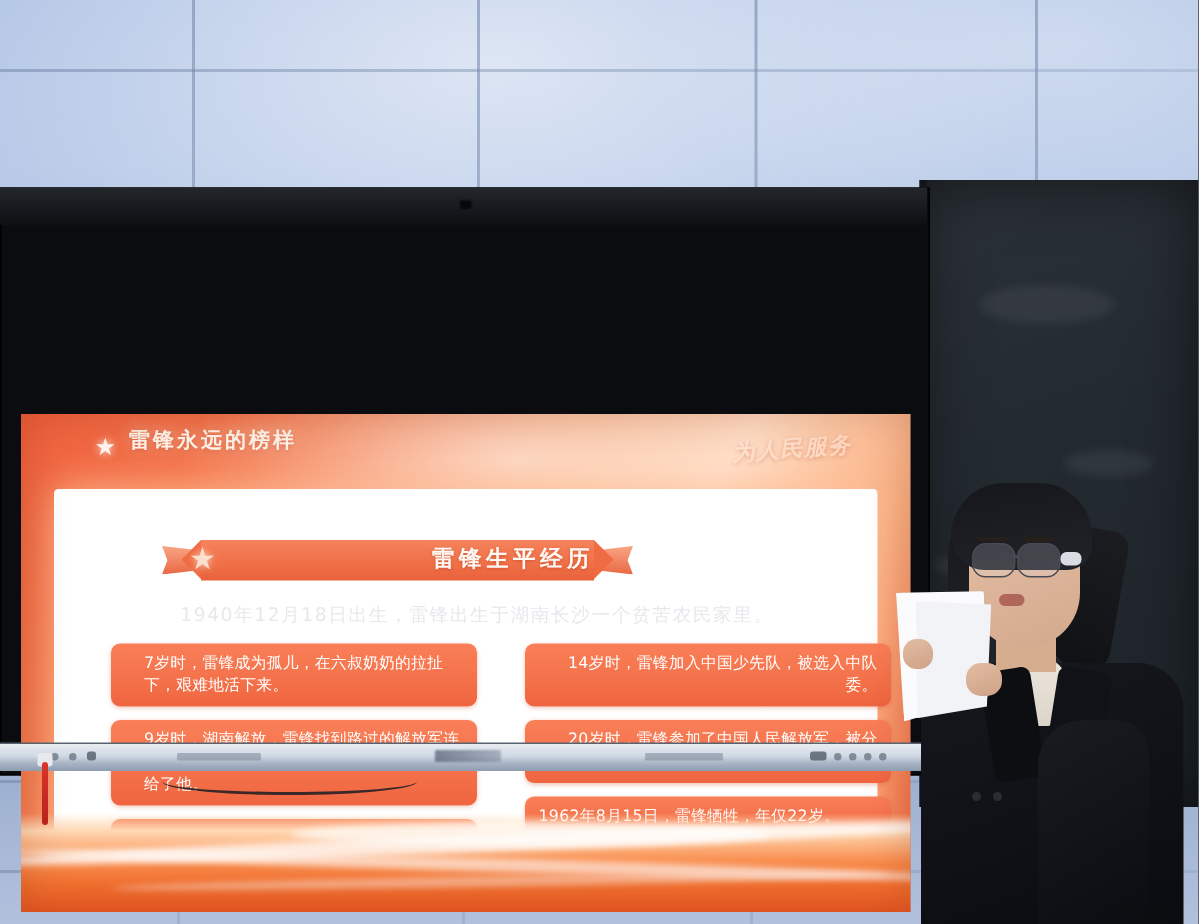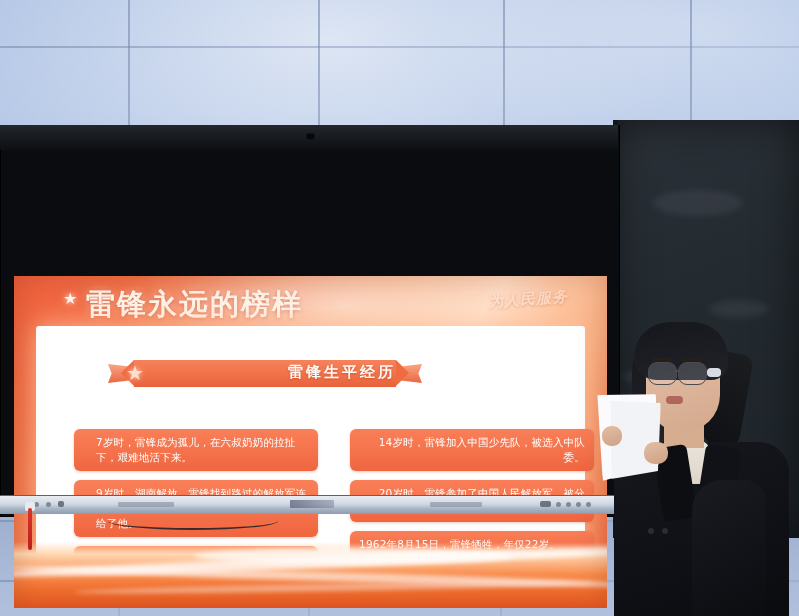--- a/index.html
+++ b/index.html
@@ -38,21 +38,21 @@
   
   .screen{position:absolute;left:13px;top:150px;width:593px;height:332px;overflow:hidden;
     background:linear-gradient(125deg,#f0603d 0%,#f47a4e 22%,#fbb184 46%,#ffd9bd 60%,#fbb184 76%,#f57c51 92%,#ef5c3a 100%);}
 
   
   .screen-glow{position:absolute;left:0;top:0;width:593px;height:332px;
     background:radial-gradient(ellipse 320px 110px at 330px 30px, rgba(255,255,255,.55), rgba(255,255,255,0) 70%);}
 
   .slide-star{position:absolute;left:49px;top:15px;width:16px;height:16px;
     color:#fff7ef;font-size:16px;line-height:16px;text-shadow:0 0 6px rgba(255,255,255,.9);}
-  .slide-title{position:absolute;left:72px;top:9px;font-size:29px;font-weight:bold;letter-spacing:2px;
+  .slide-title{position:absolute;left:72px;top:9px;font-size:14px;font-weight:bold;letter-spacing:2px;
     color:#fff4ea;text-shadow:0 1px 4px rgba(200,60,20,.55),0 0 10px rgba(255,255,255,.55);
     font-family:"DejaVu Sans","Liberation Sans",sans-serif;}
   .slide-brand{position:absolute;left:474px;top:14px;font-size:15px;font-weight:bold;
     color:#ffe7d8;opacity:.62;font-style:italic;letter-spacing:1px;
     transform:rotate(-4deg);text-shadow:0 1px 3px rgba(190,60,20,.5);
     font-family:"DejaVu Serif","Liberation Serif",serif;}
 
   
   .card{position:absolute;left:22px;top:50px;width:549px;height:246px;background:#ffffff;
     border-radius:3px;box-shadow:0 0 26px rgba(255,190,150,.9);}
@@ -201,20 +201,21 @@
 
         <div class="ribbon-wrap">
           <div class="ribbon-tail-l"></div>
           <div class="ribbon-tail-r"></div>
           <div class="ribbon">
             <div class="ribbon-label">雷锋生平经历</div>
           </div>
           <span class="ribbon-star">★</span>
         </div>
 
+        <div class="intro">1940年12月18日出生，雷锋出生于湖南长沙一个贫苦农民家里。</div>
 
         <div class="facts">
           <div class="fact-col col-left">
             <div class="fact h2">7岁时，雷锋成为孤儿，在六叔奶奶的拉扯下，艰难地活下来。</div>
             <div class="fact h2">9岁时，湖南解放，雷锋找到路过的解放军连长要求当兵，连长没同意，但把一支钢笔送给了他。</div>
             <div class="fact h1">10岁时，雷锋当上儿童团团长，并进入小学学习。</div>
           </div>
           <div class="fact-col col-right">
             <div class="fact h2">14岁时，雷锋加入中国少先队，被选入中队委。</div>
             <div class="fact h2">20岁时，雷锋参加了中国人民解放军，被分配到运输连当驾驶员，并加入中国共产党。</div>

